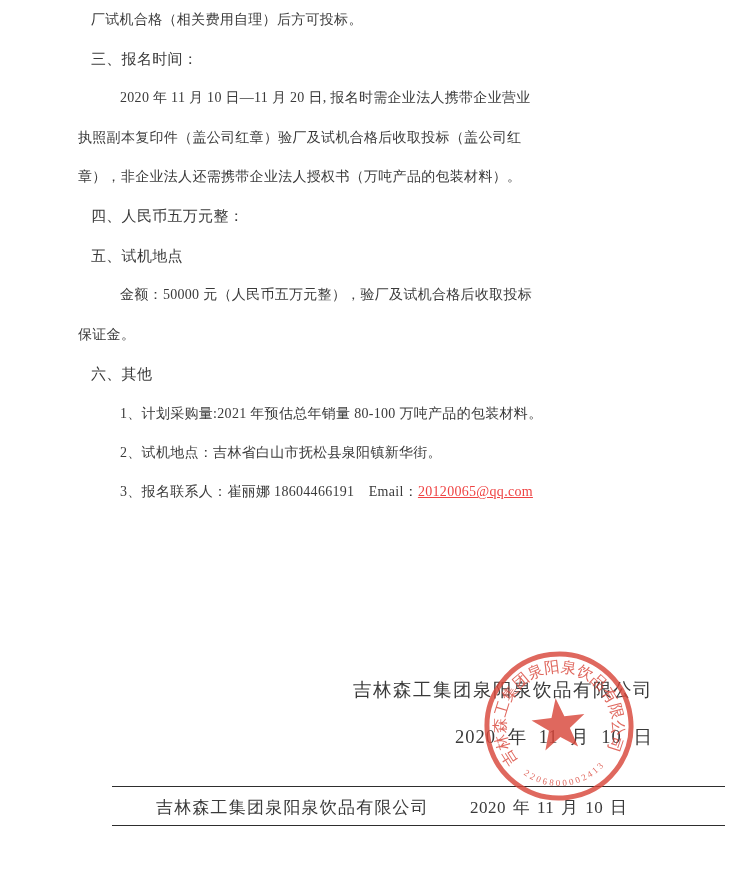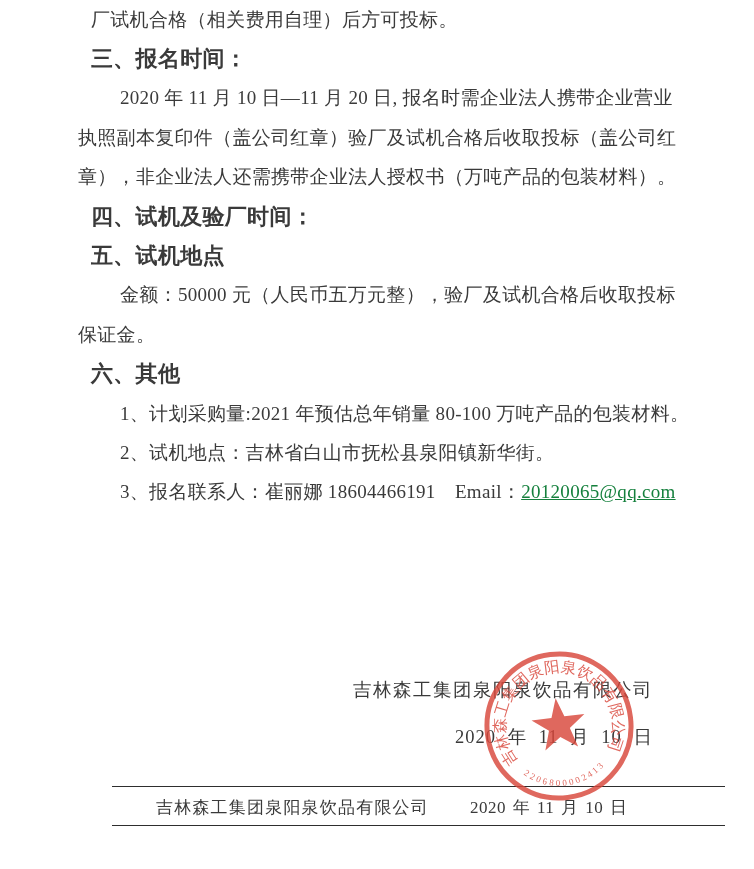--- a/index.html
+++ b/index.html
@@ -10,29 +10,29 @@
     overflow:hidden;
     font-family:"Liberation Serif","DejaVu Serif",serif;
     color:#3a3a3a;
   }
   .content{
     position:absolute;left:78px;top:0;width:602px;
   }
   .line{
     height:39.4px;
     display:flex;align-items:center;
-    font-size:19px;
+    font-size:14px;
     letter-spacing:0.3px;
     white-space:pre;
   }
-  .line.heading{font-weight:bold;padding-left:13px;font-size:22px;}
+  .line.heading{font-weight:normal;padding-left:13px;font-size:15px;}
   .line.para-first{padding-left:42px;}
   .line.cont-first{padding-left:13px;}
   .line.cont{padding-left:0;}
-  .email-link{color:#15803d;text-decoration:underline;cursor:pointer;}
+  .email-link{color:#ef4444;text-decoration:underline;cursor:pointer;}
   .sig-company{
     position:absolute;left:353px;top:677px;
     font-size:18.5px;letter-spacing:1.5px;white-space:pre;
   }
   .sig-date{
     position:absolute;left:455px;top:724px;
     font-size:18.5px;letter-spacing:1px;word-spacing:6px;white-space:pre;
   }
   .seal{
     position:absolute;left:474px;top:641px;width:170px;height:170px;
@@ -55,21 +55,21 @@
 <body>
 
 <div class="page">
 
   <div class="content">
     <div class="line cont-first">厂试机合格（相关费用自理）后方可投标。</div>
     <div class="line heading">三、报名时间：</div>
     <div class="line para-first">2020 年 11 月 10 日—11 月 20 日, 报名时需企业法人携带企业营业</div>
     <div class="line cont">执照副本复印件（盖公司红章）验厂及试机合格后收取投标（盖公司红</div>
     <div class="line cont">章），非企业法人还需携带企业法人授权书（万吨产品的包装材料）。</div>
-    <div class="line heading">四、试机及验厂时间：</div>
+    <div class="line heading">四、人民币五万元整：</div>
     <div class="line heading">五、试机地点</div>
     <div class="line para-first">金额：50000 元（人民币五万元整），验厂及试机合格后收取投标</div>
     <div class="line cont">保证金。</div>
     <div class="line heading">六、其他</div>
     <div class="line para-first">1、计划采购量:2021 年预估总年销量 80-100 万吨产品的包装材料。</div>
     <div class="line para-first">2、试机地点：吉林省白山市抚松县泉阳镇新华街。</div>
     <div class="line para-first">
       <span>3、报名联系人：崔丽娜 18604466191　Email：</span><a class="email-link">20120065@qq.com</a>
     </div>
   </div>

